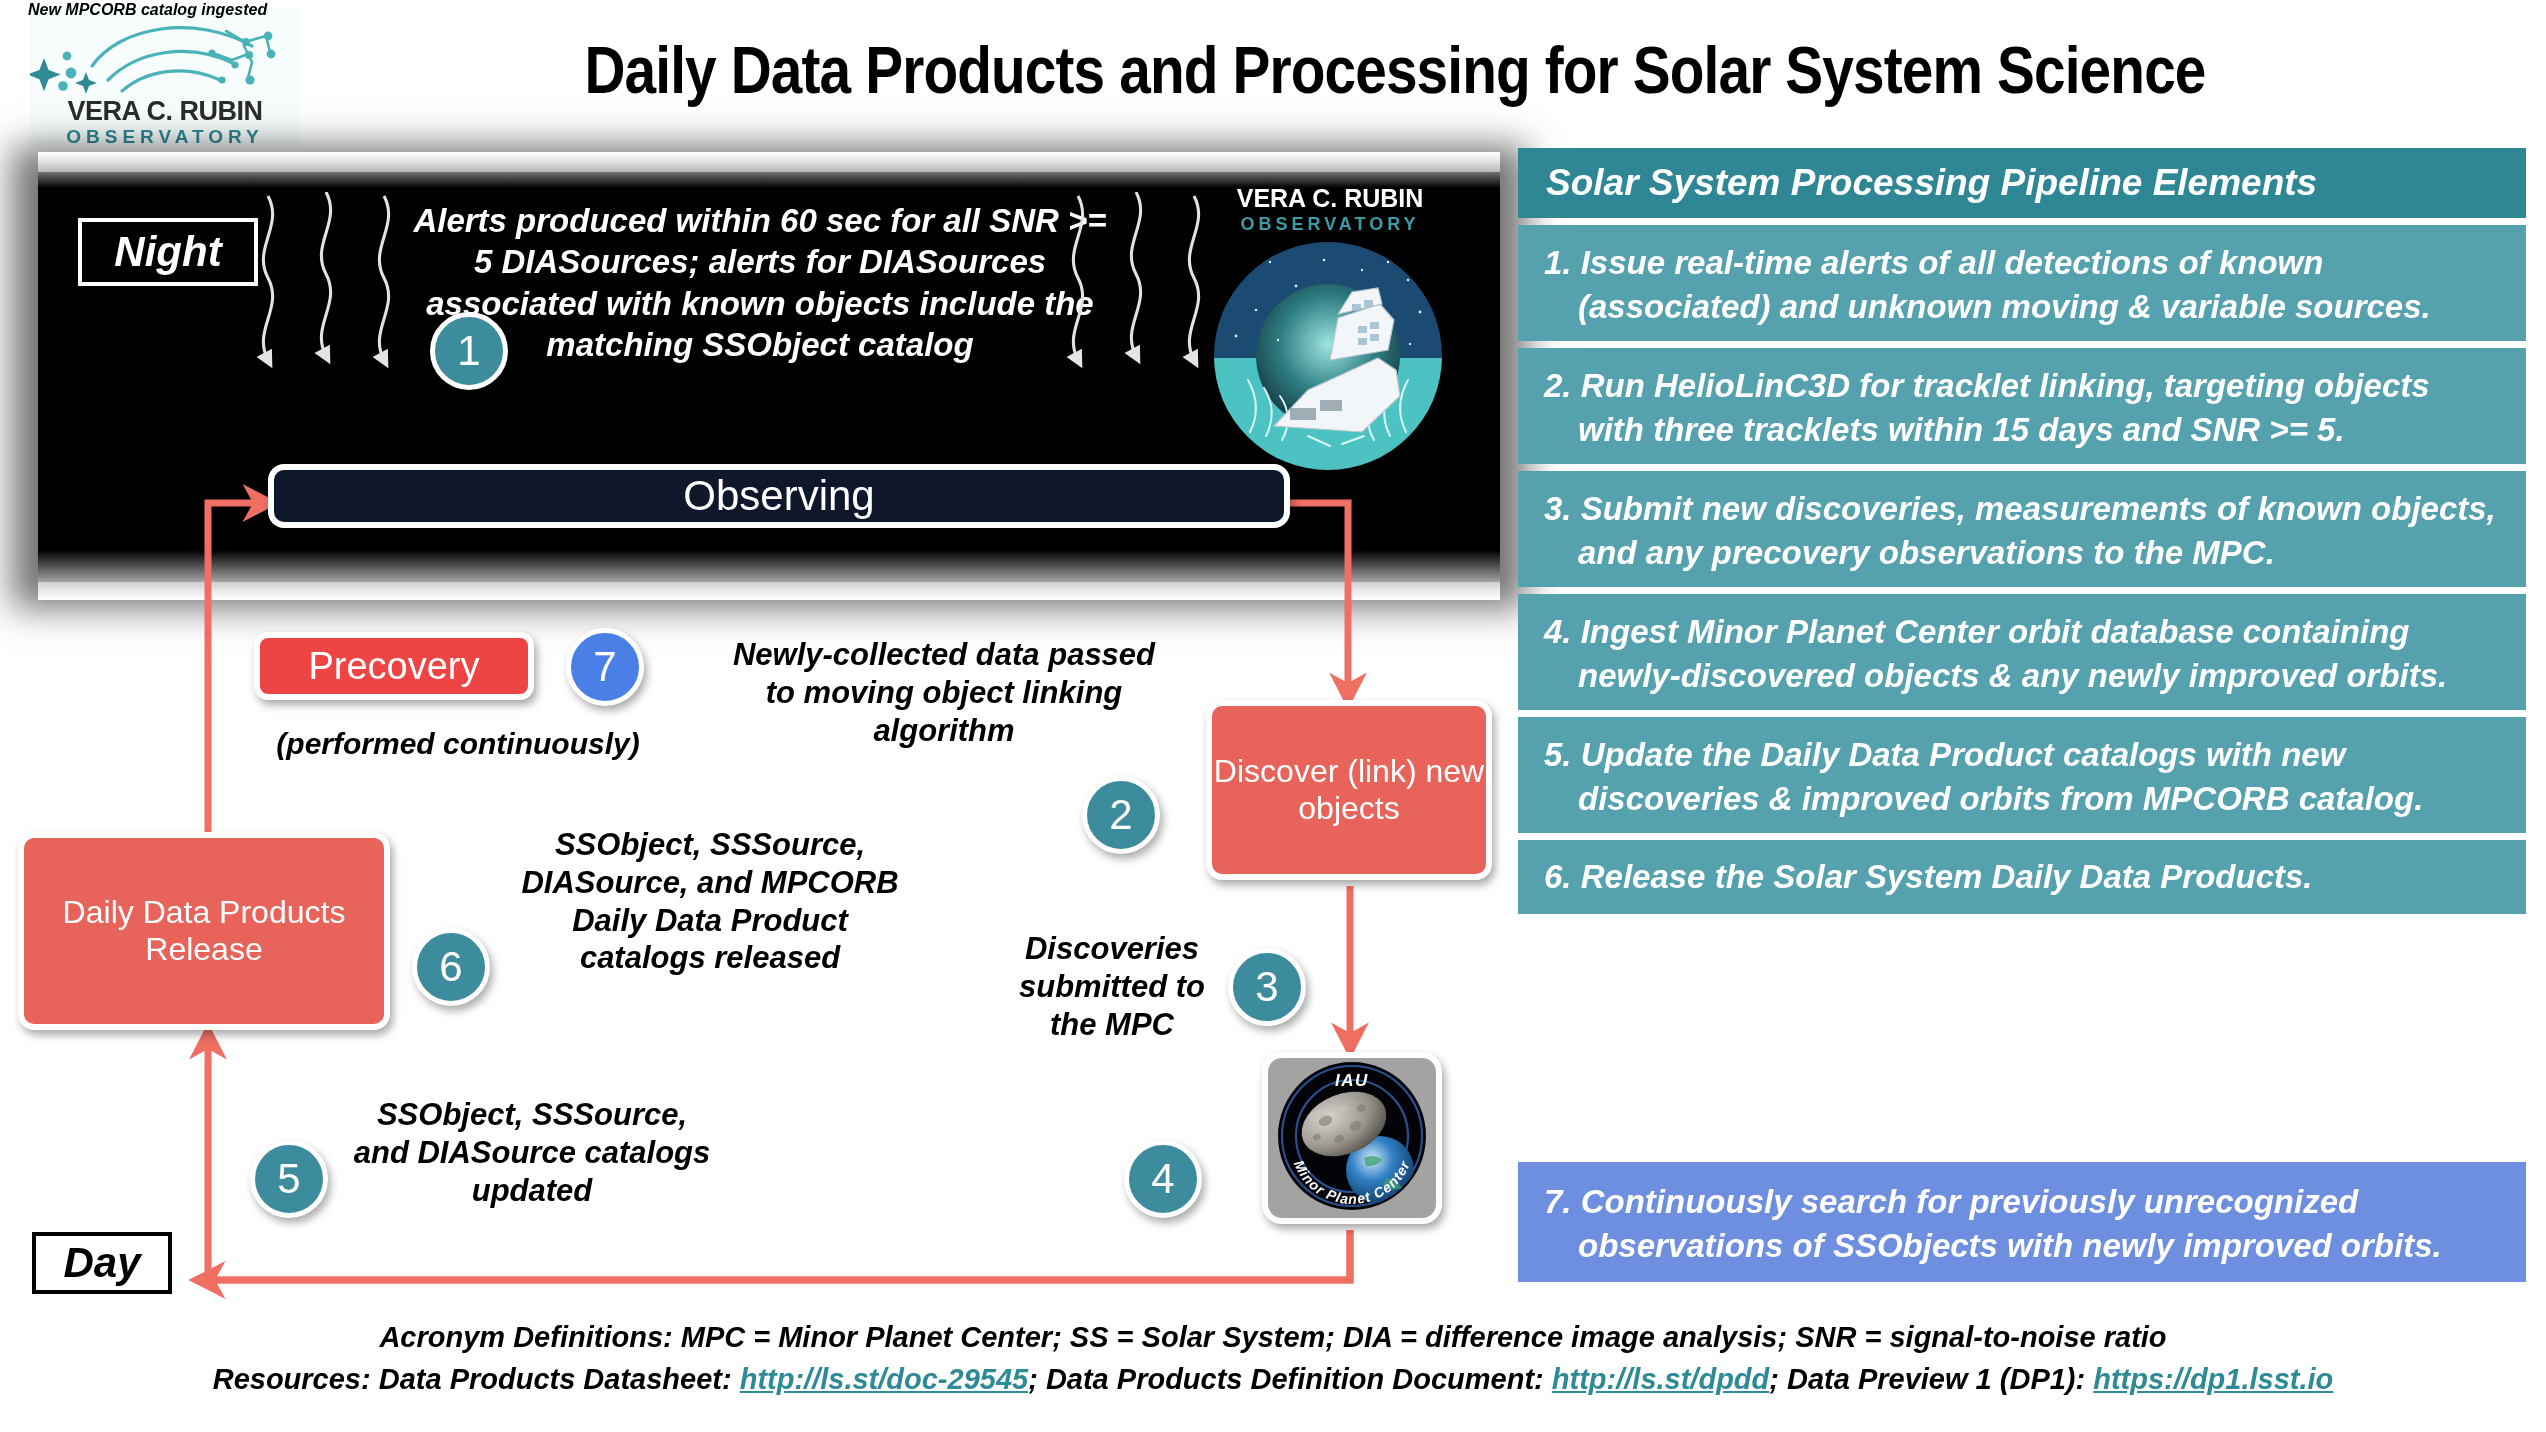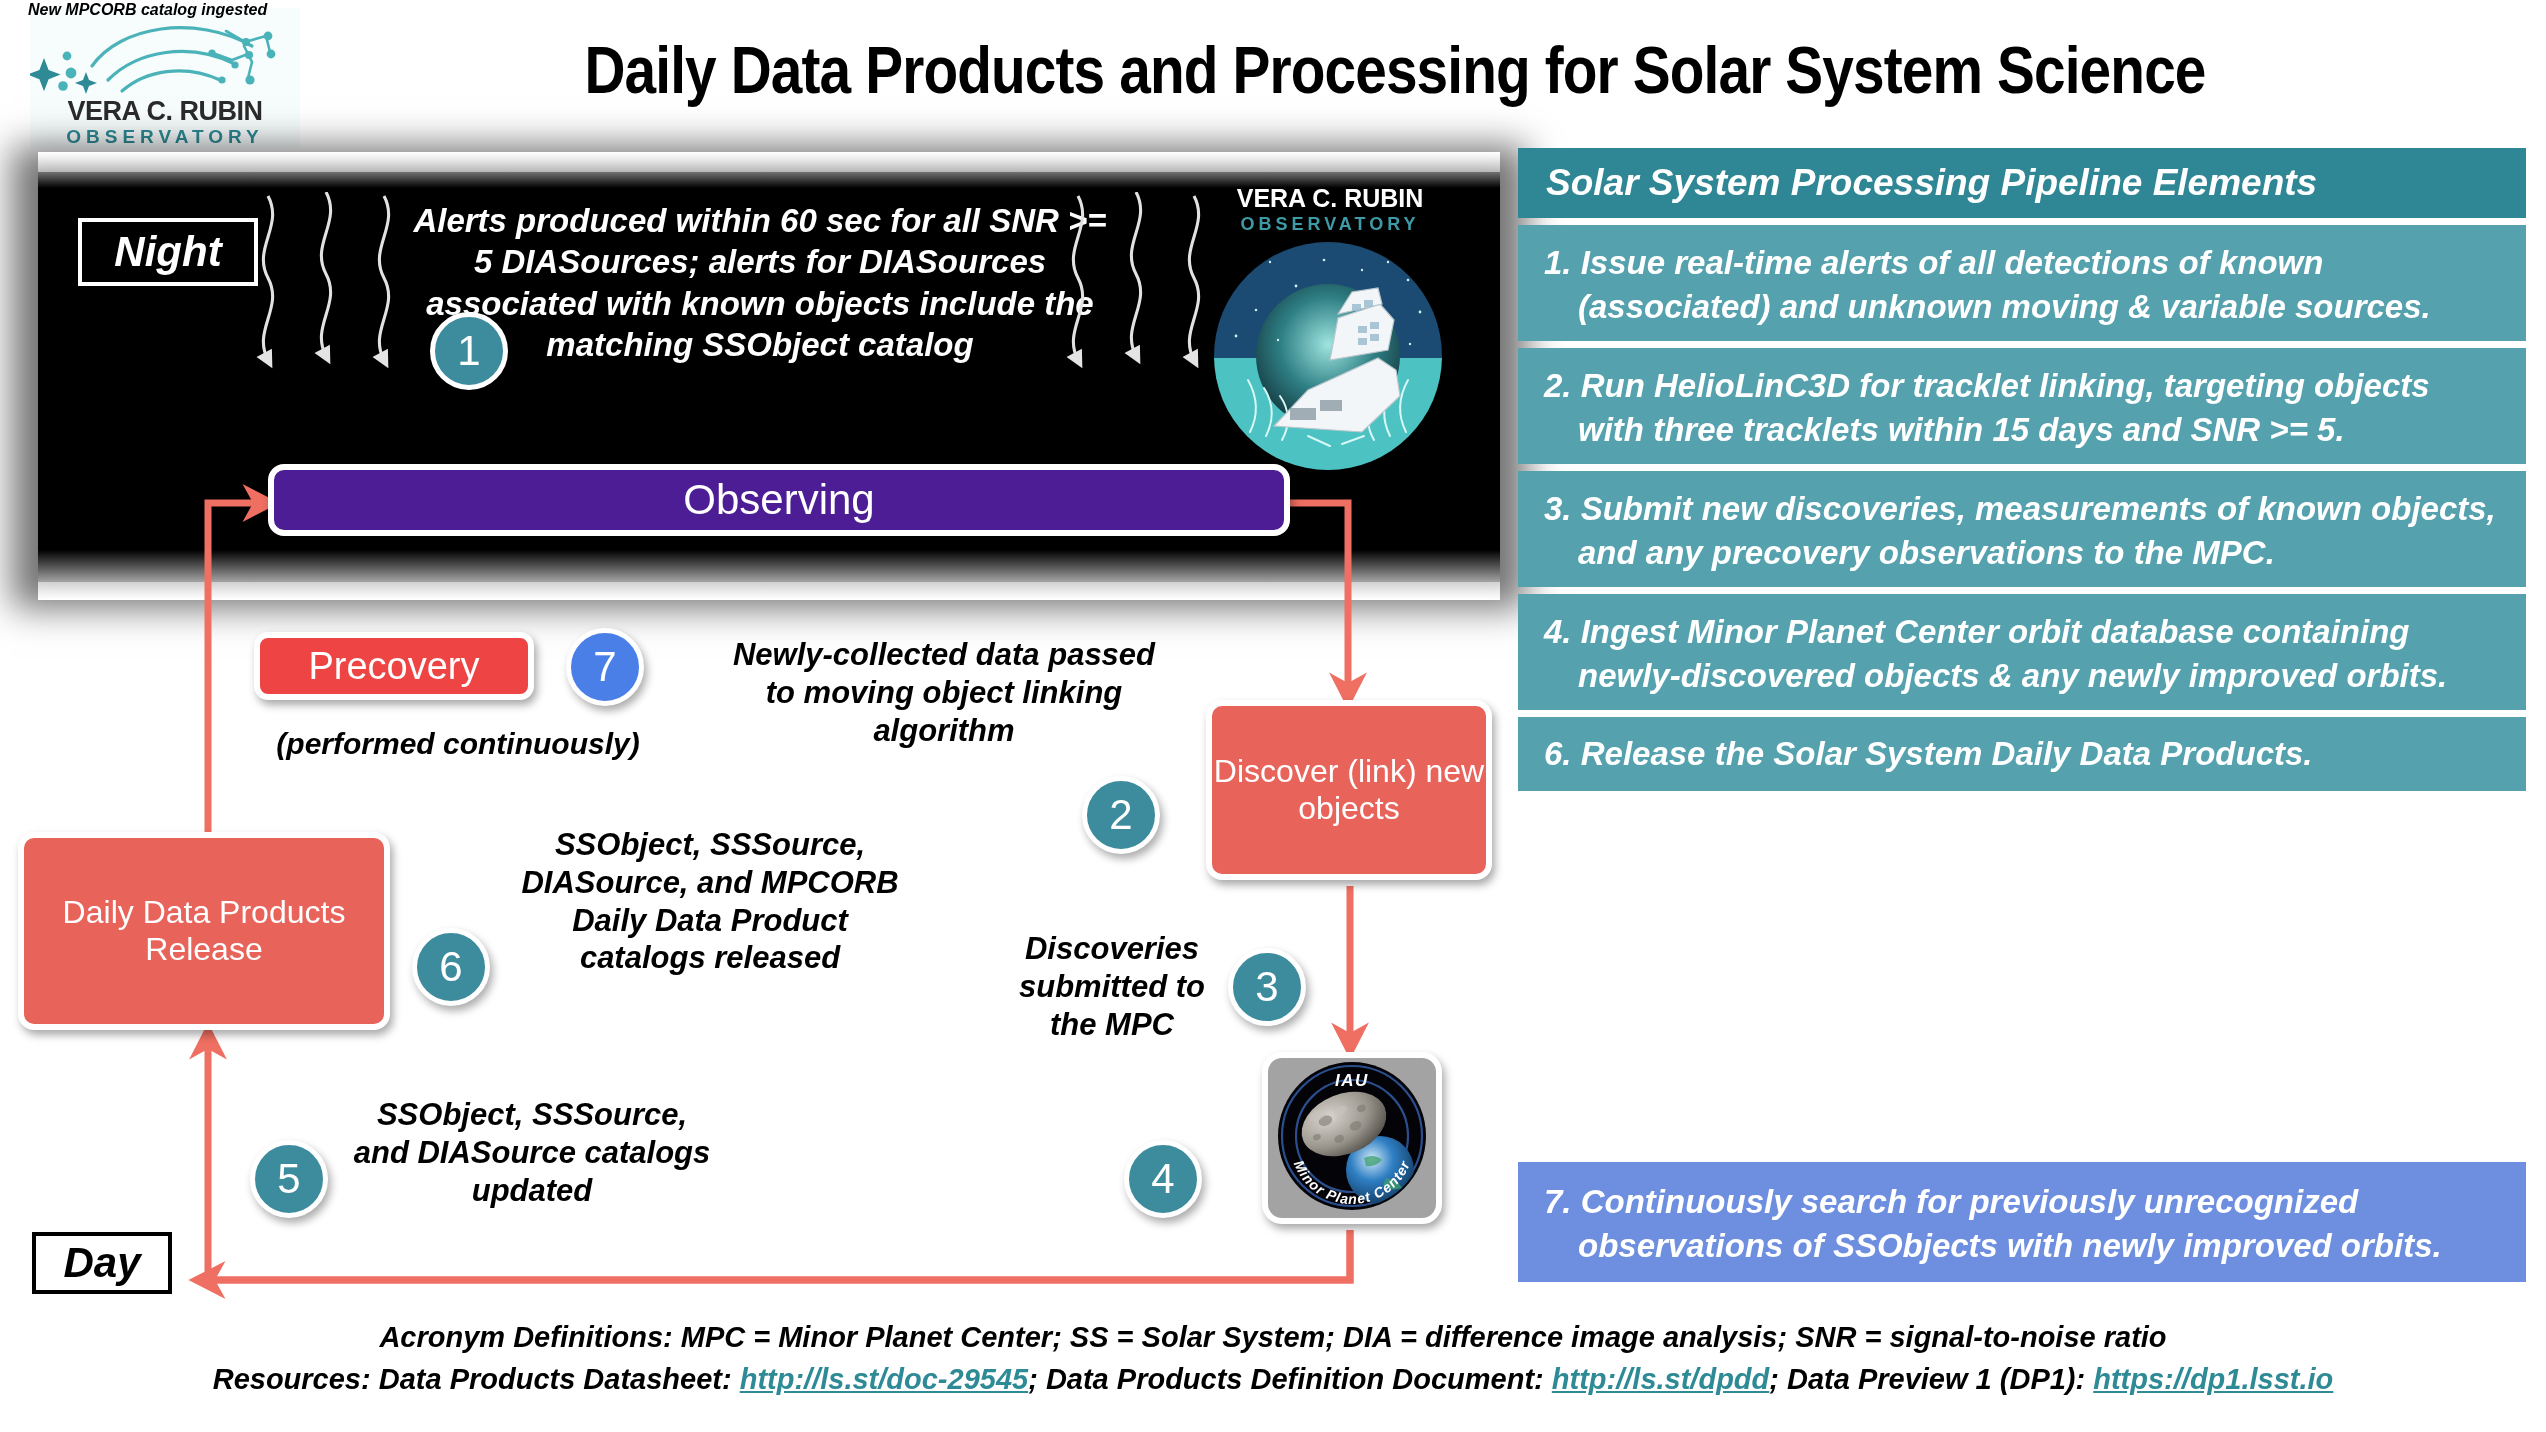--- a/index.html
+++ b/index.html
@@ -88,21 +88,21 @@
 
   
   .box {
     position:absolute; border-radius:16px; border:6px solid #fff;
     display:flex; align-items:center; justify-content:center;
     text-align:center; color:#fff;
     box-shadow:3px 5px 9px rgba(0,0,0,0.34);
     font-size:32px; line-height:1.16;
     font-family:"Liberation Sans", sans-serif;
   }
-  #observing-box { left:268px; top:464px; width:1022px; height:72px; background:#4c1d95; font-size:42px; }
+  #observing-box { left:268px; top:464px; width:1022px; height:64px; background:#0f172a; font-size:42px; }
   #precovery-box { left:254px; top:632px; width:280px; height:68px; background:#ef4444; border-radius:14px; font-size:38px; }
   #discover-box  { left:1206px; top:700px; width:286px; height:180px; background:#e8635a; }
   #ddp-box       { left:18px;  top:832px; width:372px; height:198px; background:#e8635a; }
 
   
   .badge {
     position:absolute; border-radius:50%; border:5px solid #fff;
     display:flex; align-items:center; justify-content:center;
     color:#fff; font-size:42px;
     box-shadow:3px 5px 9px rgba(0,0,0,0.33);
@@ -433,20 +433,25 @@
   <div class="sb-item two-line">
     <span class="hang">
       <span>3.</span>&nbsp;<span>Submit new discoveries, measurements of known objects, and any precovery observations to the MPC.</span>
     </span>
   </div>
   <div class="sb-item two-line">
     <span class="hang">
       <span>4.</span>&nbsp;<span>Ingest Minor Planet Center orbit database containing newly-discovered objects &amp; any newly improved orbits.</span>
     </span>
   </div>
+  <div class="sb-item two-line">
+    <span class="hang">
+      <span>5.</span>&nbsp;<span>Update the Daily Data Product catalogs with new discoveries &amp; improved orbits from MPCORB catalog.</span>
+    </span>
+  </div>
   <div class="sb-item one-line">
     <span class="hang">
       <span>6.</span>&nbsp;<span>Release the Solar System Daily Data Products.</span>
     </span>
   </div>
 
   <div id="sb-item-7">
     <span class="hang">
       <span>7.</span>&nbsp;<span>Continuously search for previously unrecognized observations of SSObjects with newly improved orbits.</span>
     </span>

